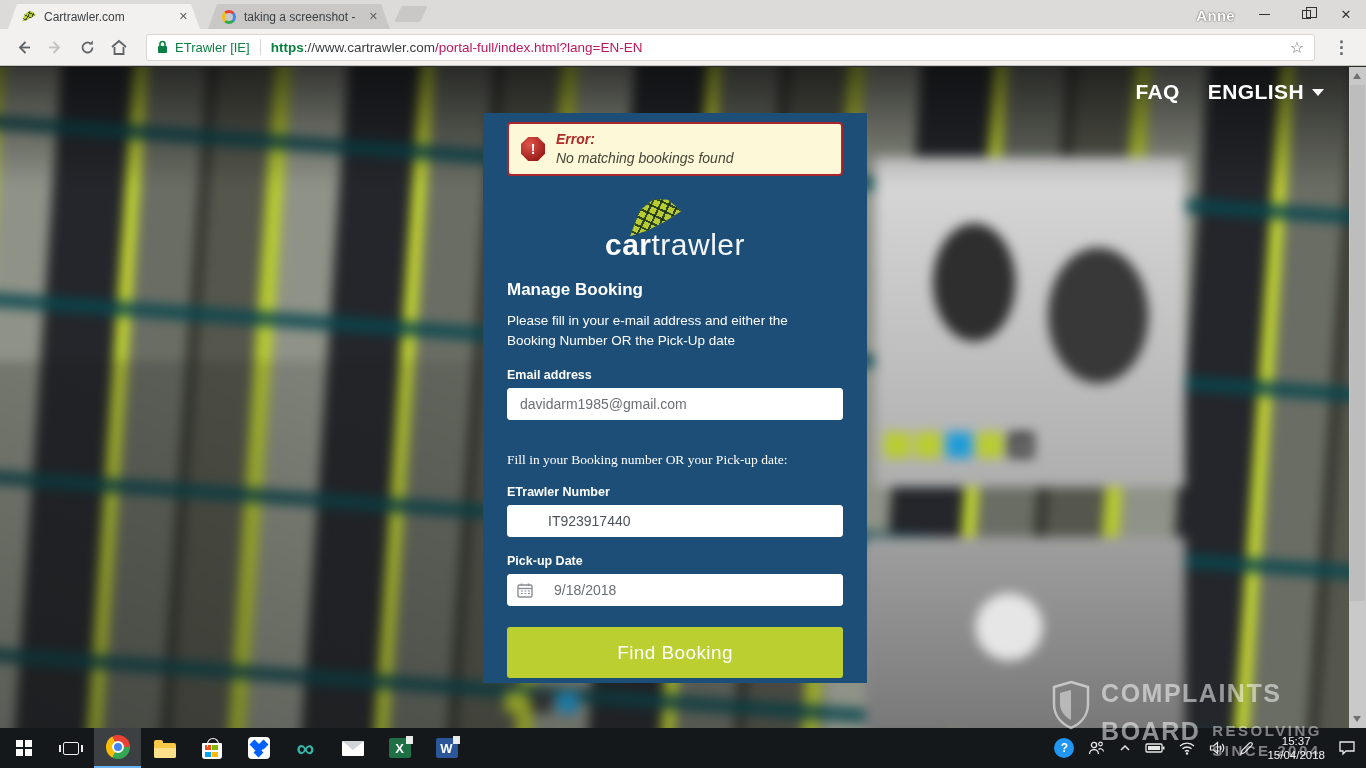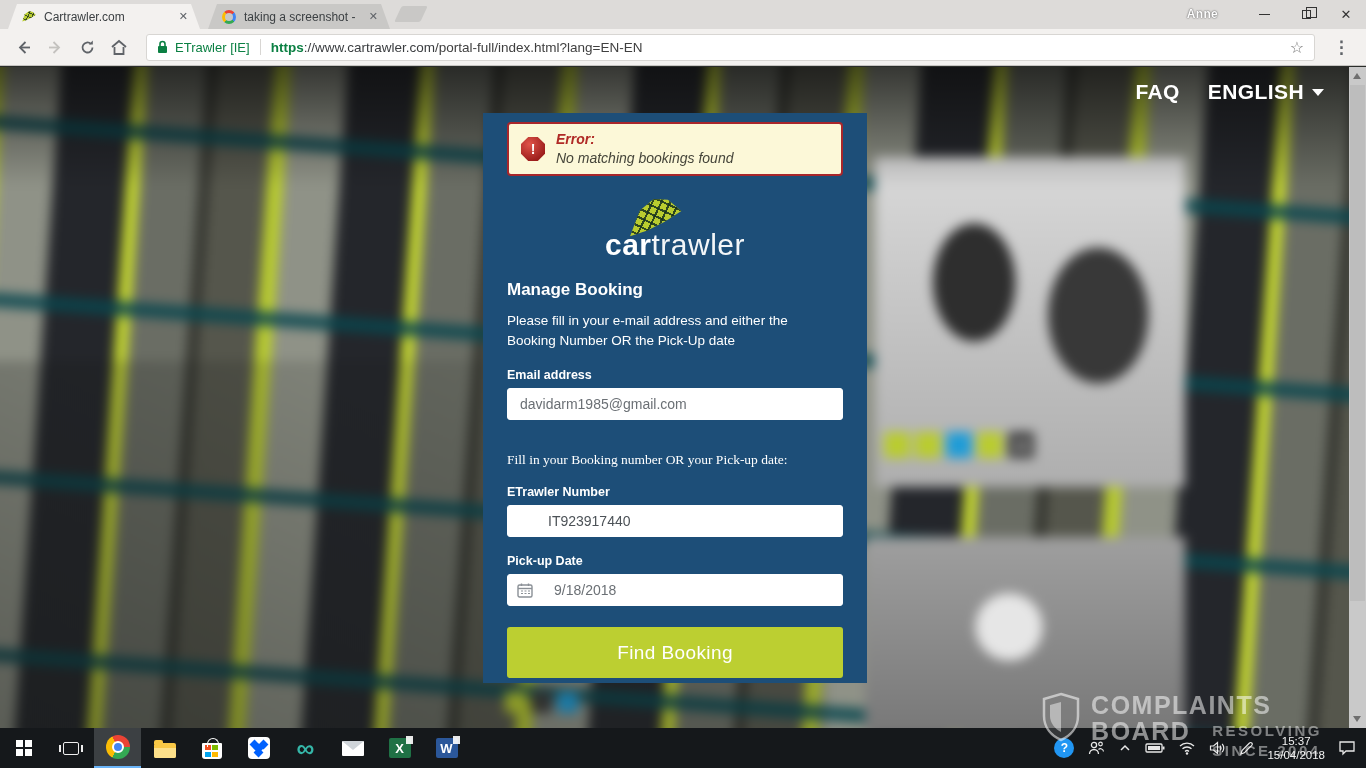--- a/index.html
+++ b/index.html
@@ -18,40 +18,40 @@
   .favicon-ct { width:14px; height:11px; flex:0 0 auto;
       background:#b9cc2f;
       background-image:repeating-linear-gradient(25deg, transparent 0 3px, rgba(30,50,30,.8) 3px 4px),
                        repeating-linear-gradient(115deg, transparent 0 3px, rgba(30,50,30,.8) 3px 4px);
       clip-path:polygon(2% 96%, 20% 30%, 48% 2%, 74% 6%, 98% 34%, 66% 62%, 34% 82%); }
   .favicon-g { position:relative; width:14px; height:14px; border-radius:50%; flex:0 0 auto;
       background:conic-gradient(from -45deg, #ea4335 0 90deg, #4285f4 90deg 180deg, #34a853 180deg 270deg, #fbbc05 270deg 360deg); }
   .favicon-g::after { content:""; position:absolute; inset:3px; background:#c9c8c6; border-radius:50%; }
   .newtab-stub { position:absolute; top:6px; left:398px; width:26px; height:16px;
       background:#c9c8c6; border-radius:2px; transform:skewX(-25deg); }
-  .user-name { position:absolute; top:7px; right:148px; font-size:12px; font-weight:bold;
+  .user-name { position:absolute; top:7px; right:131px; font-size:15px; font-weight:bold;
       color:#fdfdfd; text-shadow:0 0 2px #6a6a6a, 0 0 1px #555; letter-spacing:.3px; }
   .win-btn { position:absolute; top:3px; width:36px; height:22px; display:flex; align-items:center; justify-content:center; color:#333; }
   .win-min { right:84px; } .win-restore { right:42px; } .win-close { right:2px; font-size:13px; }
   .min-glyph { width:11px; height:1px; background:#333; }
   .restore-glyph { position:relative; width:9px; height:9px; border:1px solid #333; background:#dddbd9; }
   .restore-glyph::before { content:""; position:absolute; top:-4px; left:3px; width:9px; height:9px; border:1px solid #333; }
 
   
   .toolbar { position:absolute; top:29px; left:0; right:0; height:37px; background:#f3f1ef;
       border-bottom:1px solid #c6c4c1; display:flex; align-items:center; padding:0 10px; }
   .nav-ico { width:26px; height:26px; display:flex; align-items:center; justify-content:center; margin-right:6px; }
   .addressbar { flex:1; height:27px; background:#fff; border:1px solid #d8d6d3; border-radius:3px;
       display:flex; align-items:center; padding:0 10px; margin:0 8px; }
   .identity { color:#0b8043; font-size:13px; margin-left:7px; white-space:nowrap; }
   .url-sep { width:1px; height:16px; background:#d8d6d3; margin:0 10px; }
   .url { font-size:13.5px; white-space:nowrap; overflow:hidden; flex:1; }
   .url .scheme { color:#0b8043;font-weight:bold; }
   .url .domain { color:#3a3d40; }
-  .url .path { color:#404040; }
+  .url .path { color:#be185d; }
   .star { color:#757575; font-size:16px; margin-left:8px; }
   .menu-dots { color:#5f6368; font-size:17px; font-weight:bold; padding:0 6px; margin-left:4px; }
 
   
   .viewport { position:absolute; top:67px; left:0; right:0; bottom:40px; overflow:hidden; background:#33362f; }
 
   .bg { position:absolute; inset:-30px; filter:blur(6px); }
   .wall { position:absolute; inset:0; transform:rotate(4deg) scale(1.1);
     background:
       repeating-linear-gradient(180deg, rgba(10,84,90,0) 0 148px, rgba(8,70,78,.85) 148px 161px),
@@ -156,21 +156,21 @@
   .tray { margin-left:auto; display:flex; align-items:center; gap:13px; padding-right:10px; }
   .help-ico { width:20px; height:20px; border-radius:50%; background:#2196f3; color:#fff;
       display:flex; align-items:center; justify-content:center; font-size:12px; font-weight:bold; }
   .tray svg { display:block; }
   .clock { text-align:center; color:#f2f2f2; font-size:11.5px; line-height:1.25; }
 
   
   .watermark { position:absolute; right:44px; bottom:8px; z-index:20; display:flex; gap:9px;
       color:rgba(255,255,255,.52); align-items:flex-start; pointer-events:none; }
   .wm-text .l1 { font-size:25px; font-weight:bold; letter-spacing:1.5px; line-height:1.05; }
-  .wm-row { display:flex; align-items:flex-start; gap:22px; }
+  .wm-row { display:flex; align-items:flex-start; gap:12px;margin-top:12px; }
   .wm-row .l2 { font-size:25px; font-weight:bold; letter-spacing:1.5px; line-height:1.05; }
   .wm-tag { font-size:15px; font-weight:bold; letter-spacing:2.5px; line-height:1.3; margin-top:3px; color:rgba(255,255,255,.45); }
 </style>
 </head>
 <body>
 
 <div class="screen">
 
   <div class="titlebar">
     <div class="tab active" style="left:8px; width:192px;">

